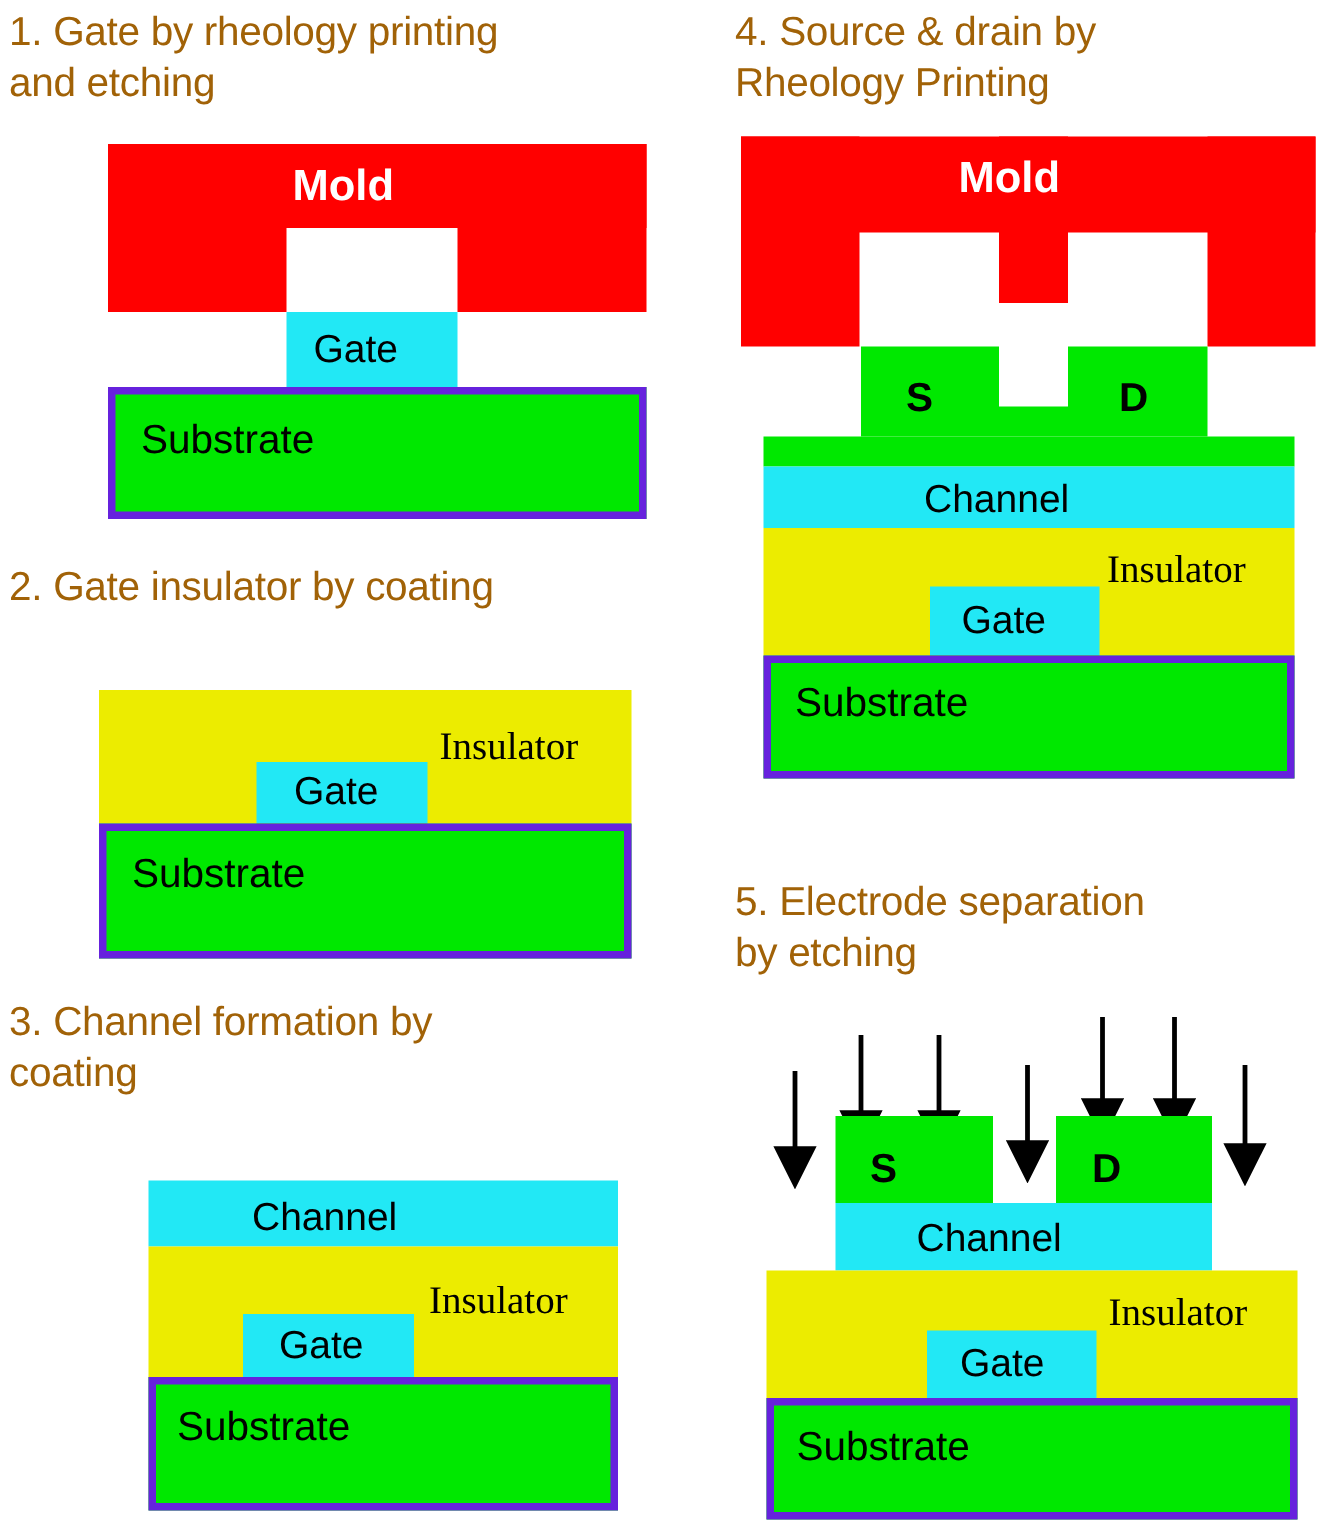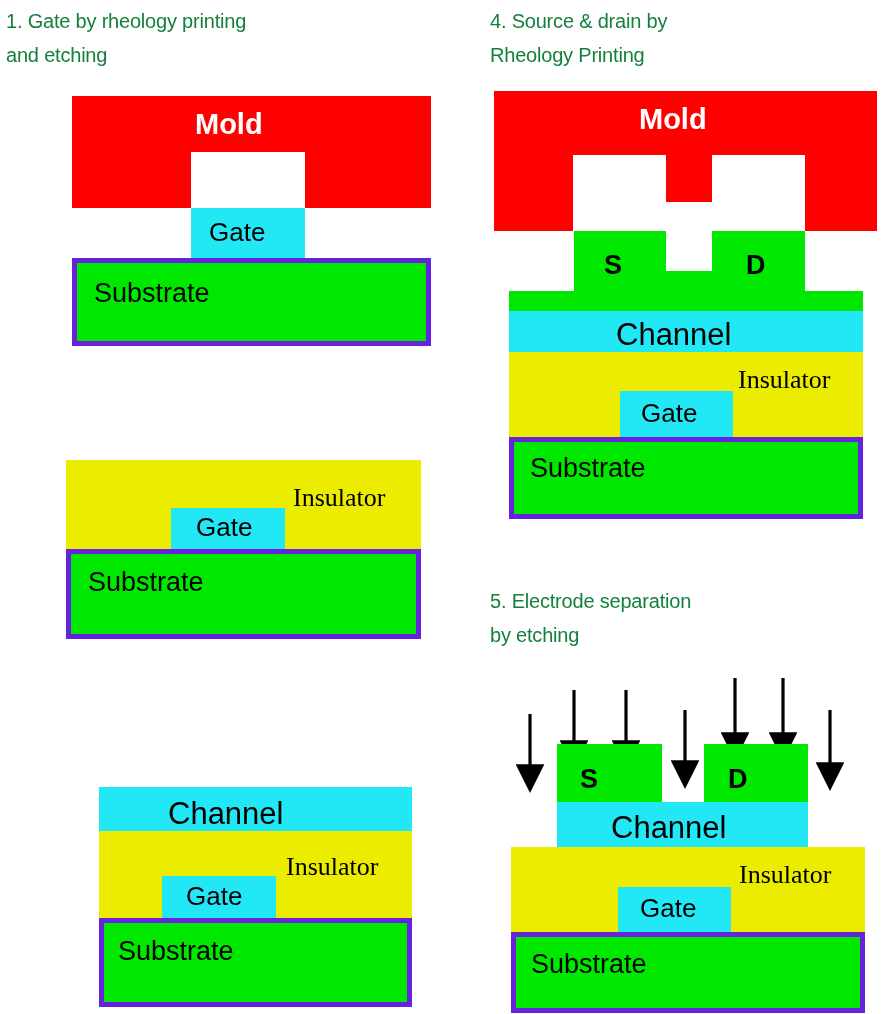--- a/index.html
+++ b/index.html
@@ -20,23 +20,23 @@
     left: 0; top: 0;
     width: 886px;
     height: 1014px;
   }
   .step {
     position: absolute;
   }
   .step-caption {
     position: absolute;
     font-family: "Liberation Sans", sans-serif;
-    font-size: 20px;
+    font-size: 27px;
     line-height: 34px;
-    color: #15803d;
+    color: #a16207;
     font-weight: 400;
     white-space: pre-line;
     letter-spacing: -0.2px;
   }
   .stack {
     position: absolute;
   }
   .layer {
     position: absolute;
     box-sizing: border-box;
@@ -55,21 +55,21 @@
     pointer-events: none;
   }
   .lbl-mold {
     color: #ffffff;
     font-weight: bold;
     font-size: 29px;
   }
   .lbl-substrate { font-size: 27px; }
   .lbl-gate      { font-size: 26px; }
   .lbl-insulator { font-size: 26px; font-family: Liberation Serif, serif; }
-  .lbl-channel   { font-size: 31px; }
+  .lbl-channel   { font-size: 26px; }
   .lbl-sd        { font-size: 27px; font-weight: bold; }
   .arrow {
     position: absolute;
     overflow: visible;
   }
 </style>
 </head>
 <body>
 
 <div class="figure">
@@ -89,35 +89,38 @@
 
       <div class="layer gate" style="left:191px;top:208px;width:114px;height:50px;"></div>
       <div class="lbl lbl-gate" style="left:209px;top:217px;">Gate</div>
 
       <div class="layer substrate" style="left:72px;top:258px;width:359px;height:88px;"></div>
       <div class="lbl lbl-substrate" style="left:94px;top:278px;">Substrate</div>
     </div>
   </div>
 
   <div class="step" style="left:0;top:370px;width:460px;height:280px;">
+    <div class="step-caption" style="left:6px;top:4px;width:450px;">2. Gate insulator by coating</div>
 
     <div class="stack" style="left:0;top:0;width:460px;height:280px;">
 
       <div class="layer insulator" style="left:66px;top:90px;width:355px;height:89px;"></div>
       <div class="lbl lbl-insulator" style="left:293px;top:113px;">Insulator</div>
 
       <div class="layer gate" style="left:171px;top:138px;width:114px;height:41px;"></div>
       <div class="lbl lbl-gate" style="left:196px;top:142px;">Gate</div>
 
       <div class="layer substrate" style="left:66px;top:179px;width:355px;height:90px;"></div>
       <div class="lbl lbl-substrate" style="left:88px;top:197px;">Substrate</div>
     </div>
   </div>
 
   <div class="step" style="left:0;top:660px;width:460px;height:354px;">
+    <div class="step-caption" style="left:6px;top:4px;width:450px;">3. Channel formation by
+    coating</div>
 
     <div class="stack" style="left:0;top:0;width:460px;height:354px;">
 
       <div class="layer channel" style="left:99px;top:127px;width:313px;height:44px;"></div>
       <div class="lbl lbl-channel" style="left:168px;top:136px;">Channel</div>
 
       <div class="layer insulator" style="left:99px;top:171px;width:313px;height:87px;"></div>
       <div class="lbl lbl-insulator" style="left:286px;top:192px;">Insulator</div>
 
       <div class="layer gate" style="left:162px;top:216px;width:114px;height:42px;"></div>

